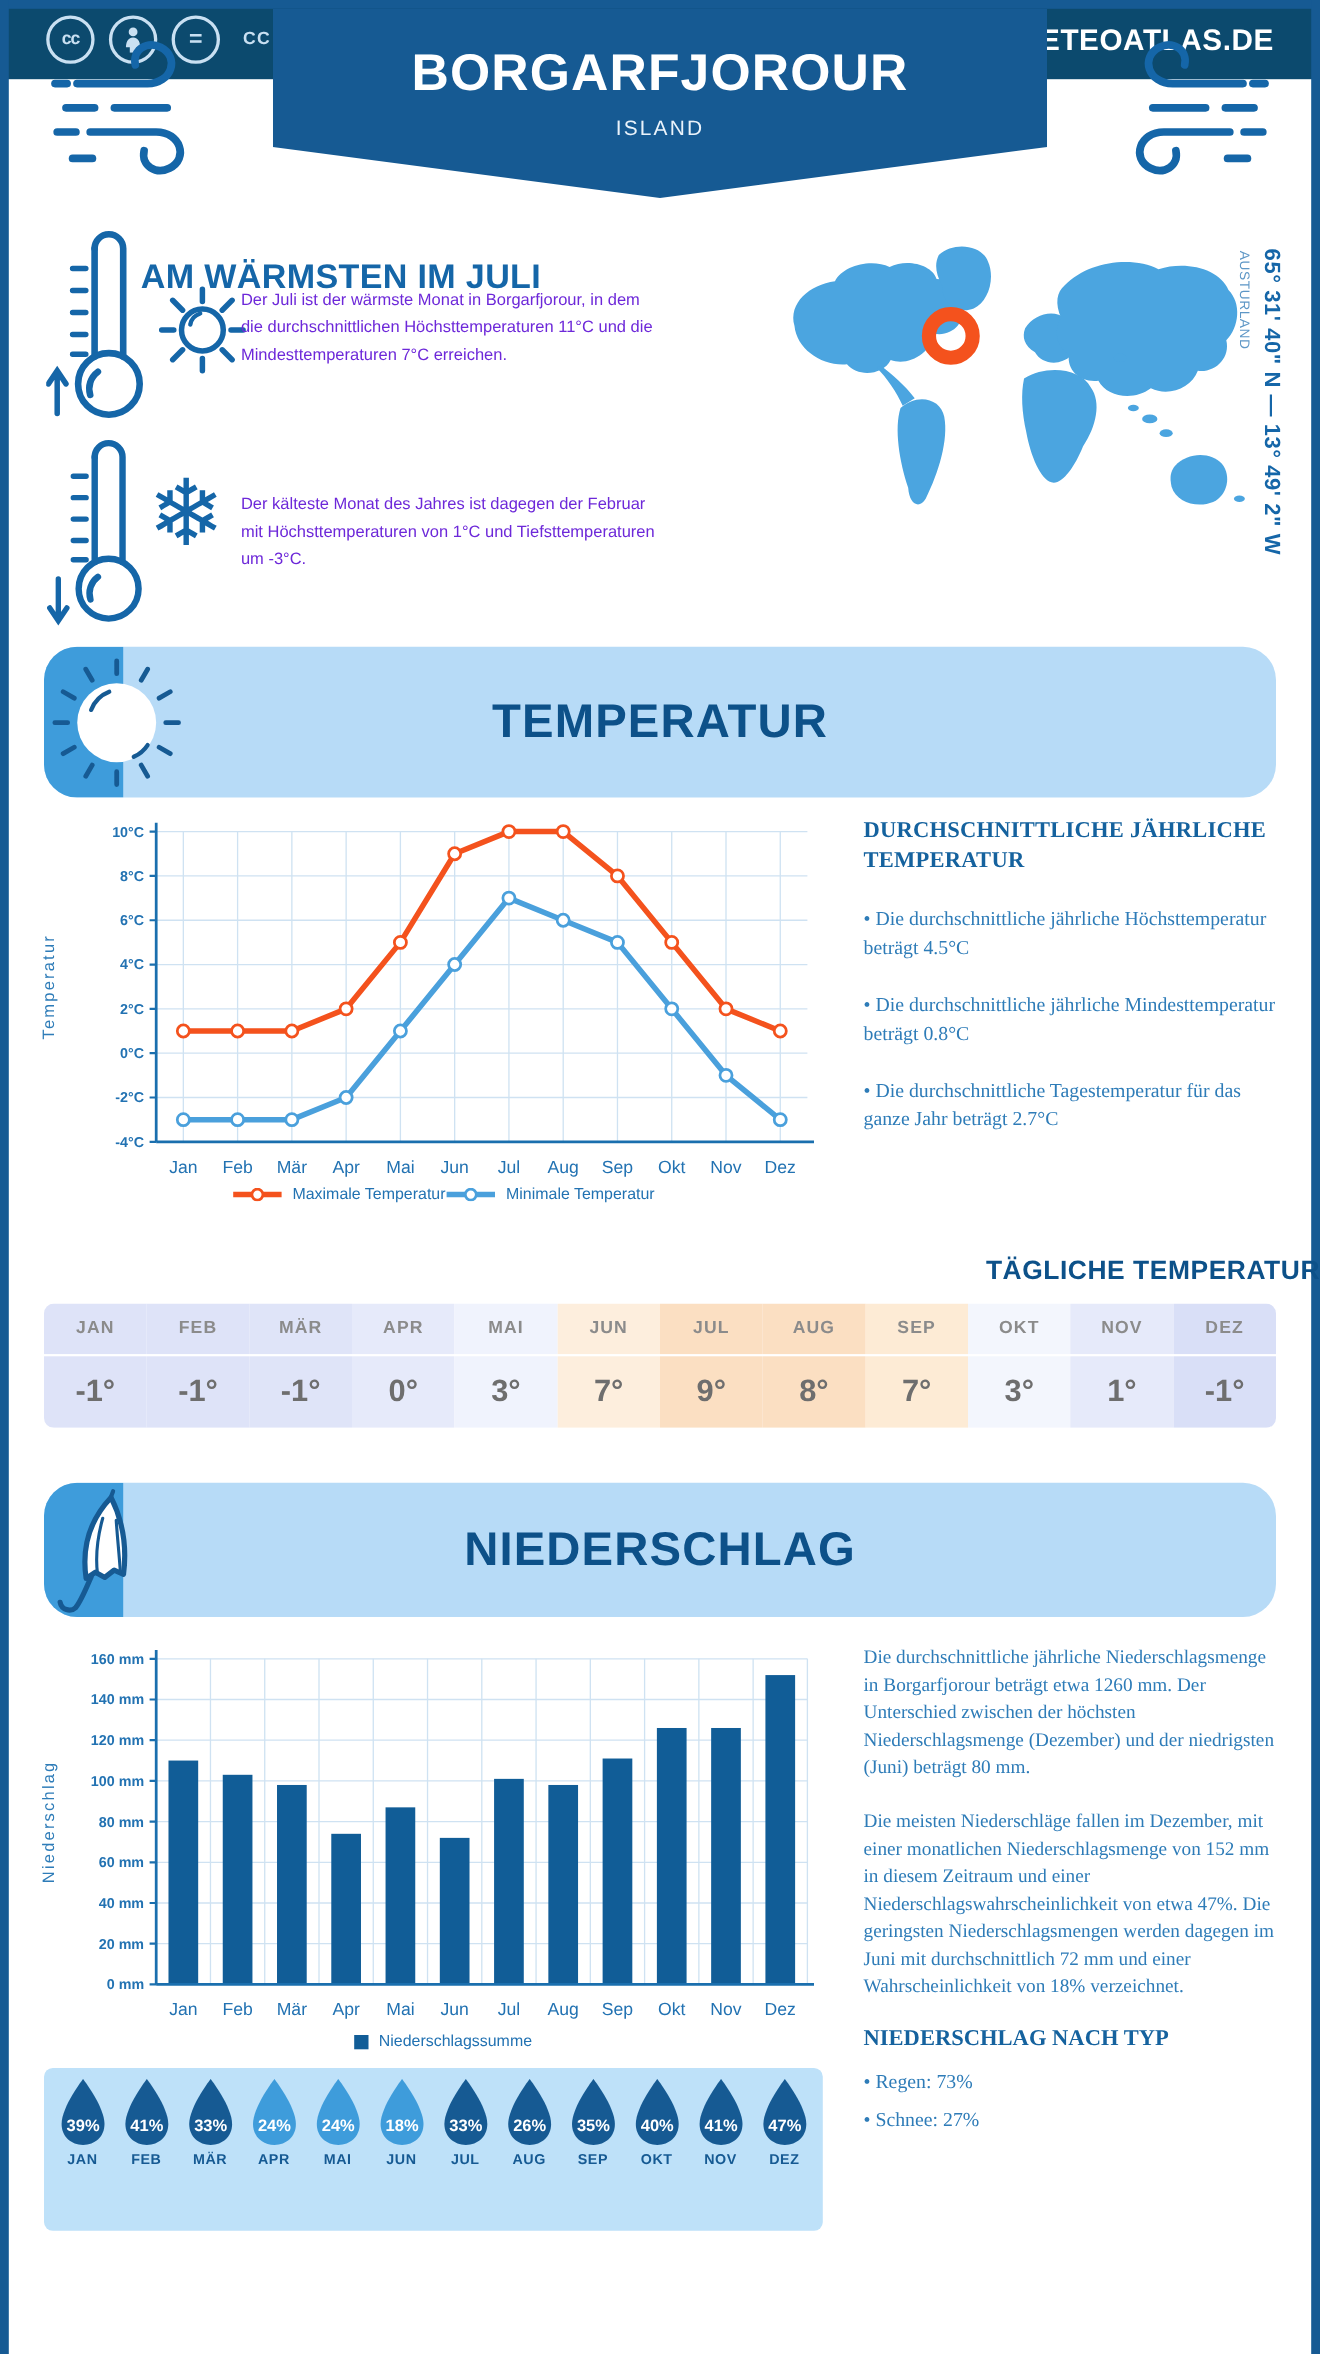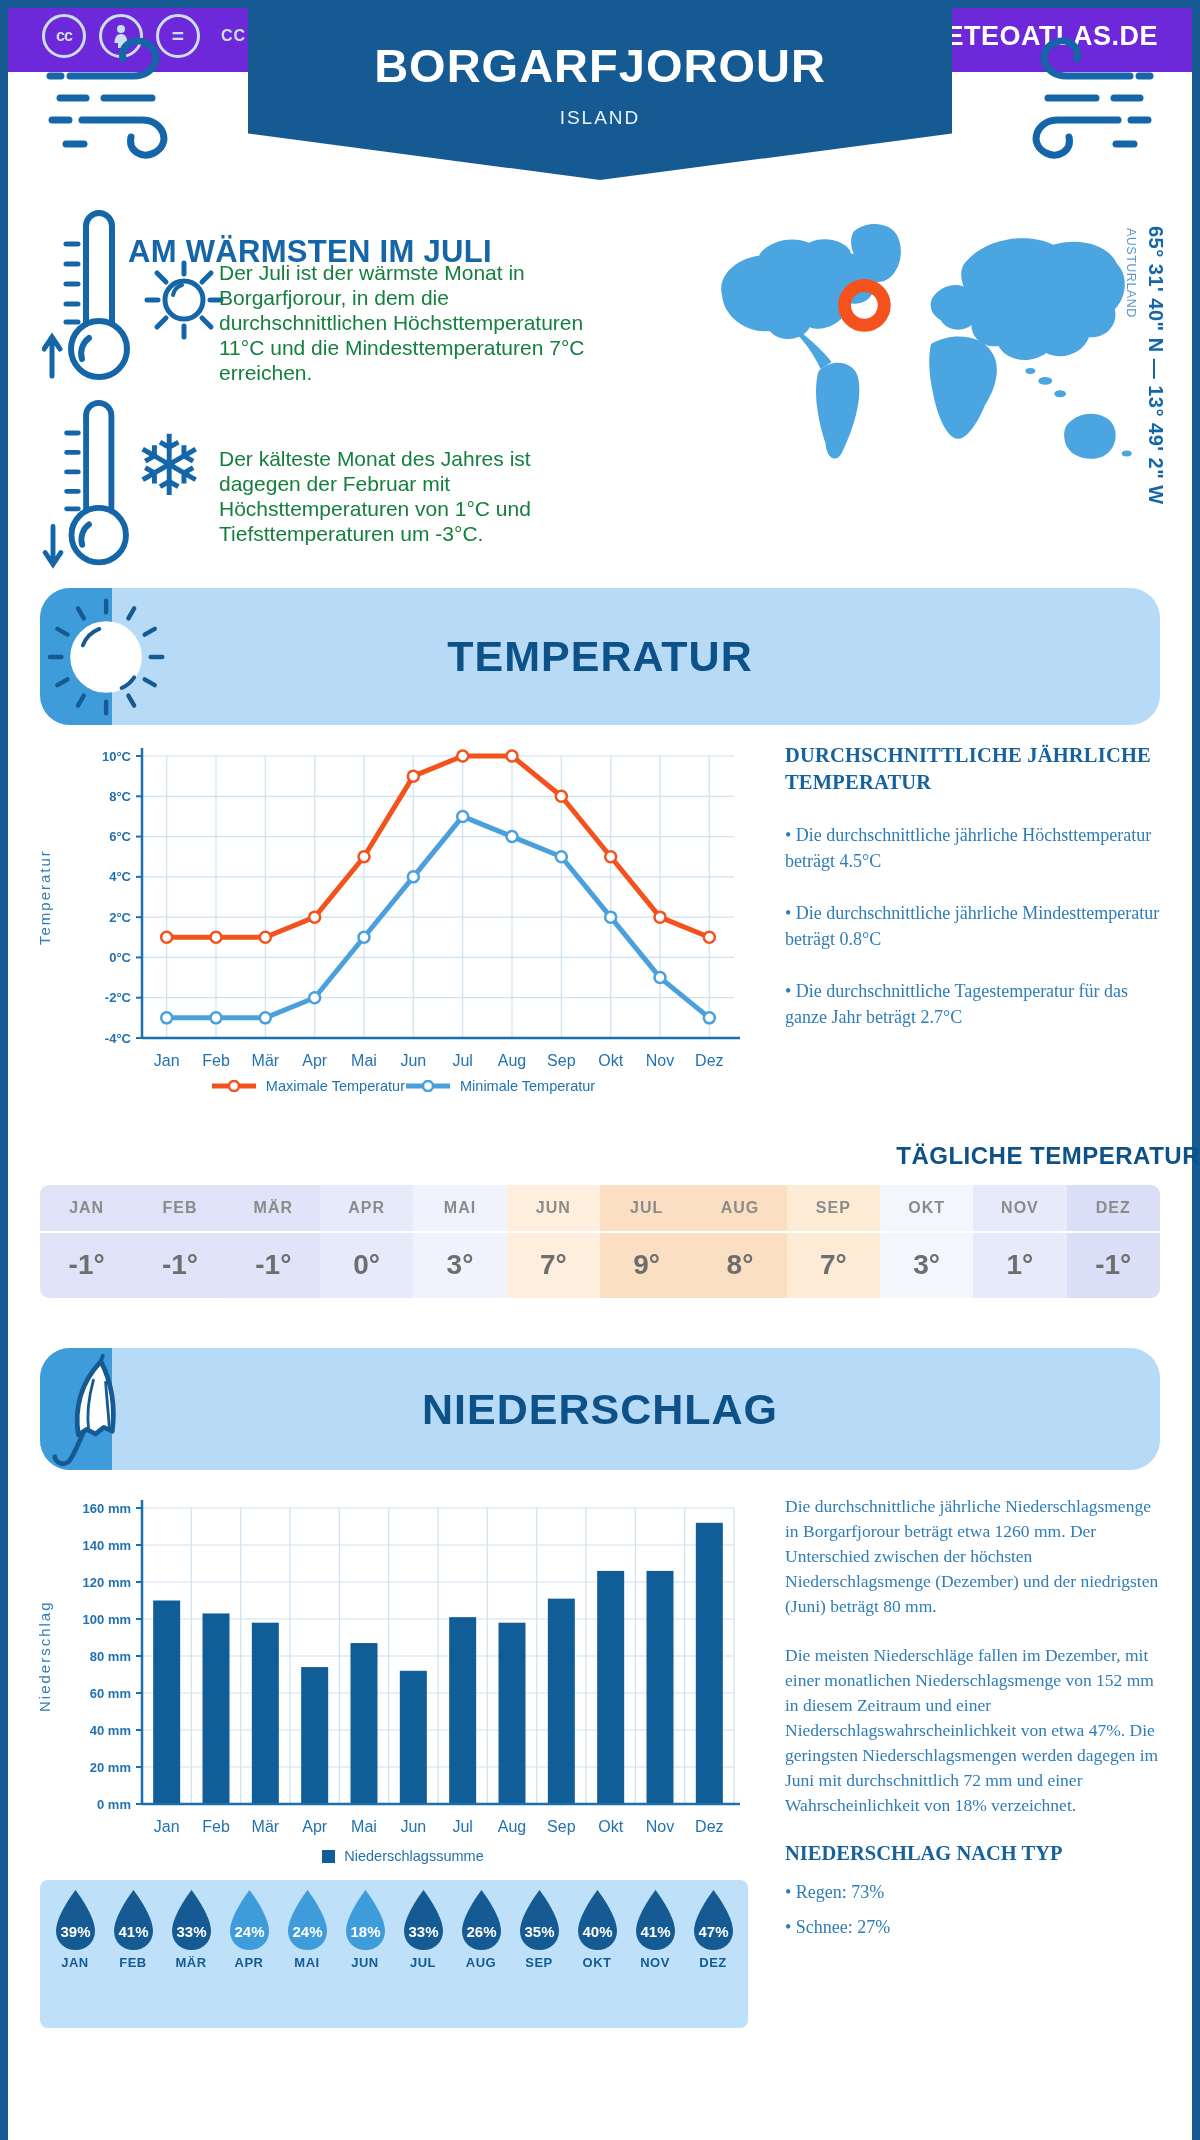--- a/index.html
+++ b/index.html
@@ -14,21 +14,21 @@
   
   #banner{left:248px;top:8px;width:704px;height:172px;background:#165A93;
           clip-path:polygon(0 0,100% 0,100% 73%,50% 100%,0 73%);text-align:center;}
   #banner .title{padding-top:30px;font-size:47px;font-weight:bold;color:#fff;letter-spacing:1px;}
   #banner .subtitle{margin-top:14px;font-size:19px;color:#EAF3FB;letter-spacing:2px;}
   .wind{left:40px;top:26px;}
   #wind-right{left:1002px;transform:scaleX(-1);}
 
   
   .hl-title{font-size:31px;font-weight:bold;color:#1566A8;letter-spacing:0.3px;margin-top:24px;}
-  .hl-text{font-size:21px;line-height:25px;color:#15803d;}
+  .hl-text{font-size:15px;line-height:25px;color:#6d28d9;}
   #hl1-title{left:128px;top:210px;}
   #hl1-text{left:219px;top:260px;width:382px;}
   #hl2-title{left:128px;top:400px;}
   #hl2-text{left:219px;top:446px;width:378px;}
   #snowflake{left:134px;top:424px;font-size:84px;color:#1566A8;line-height:1;}
 
   
   #worldmap{left:702px;top:202px;}
   #coords{left:1144px;top:226px;writing-mode:vertical-rl;font-size:20px;font-weight:bold;
           color:#1566A8;letter-spacing:0.5px;}
@@ -83,21 +83,21 @@
   
   #prob-panel{left:40px;top:1880px;width:708px;height:148px;background:#BEE1F9;border-radius:8px;
               overflow:hidden;}
   #prob-title{height:38px;background:#3E9CDB;display:flex;align-items:center;justify-content:center;
               font-size:18.5px;font-weight:bold;color:#fff;letter-spacing:0.4px;}
   #drops{display:flex;padding:8px 6px 0 6px;}
   .drop-col{flex:1;display:flex;flex-direction:column;align-items:center;}
   .drop-month{margin-top:3px;font-size:13px;font-weight:bold;color:#165A93;letter-spacing:0.5px;}
 
   
-  #footer{left:0;top:2068px;width:1200px;height:72px;background:#6d28d9;display:flex;
+  #footer{left:0;top:2068px;width:1200px;height:72px;background:#0c4a6e;display:flex;
           align-items:center;padding:0 42px;box-sizing:border-box;}
   .cc-circle{width:38px;height:38px;border:3px solid #C9E0F2;border-radius:50%;display:flex;
              align-items:center;justify-content:center;color:#C9E0F2;font-weight:bold;margin-right:13px;}
   #cc-label{font-size:16px;font-weight:bold;color:#C9E0F2;letter-spacing:1px;margin-left:8px;}
   #site{margin-left:auto;font-size:27px;font-weight:bold;color:#fff;letter-spacing:0.5px;}
   svg{font-family:"Liberation Sans",sans-serif;}
 </style>
 </head>
 <body>
 

